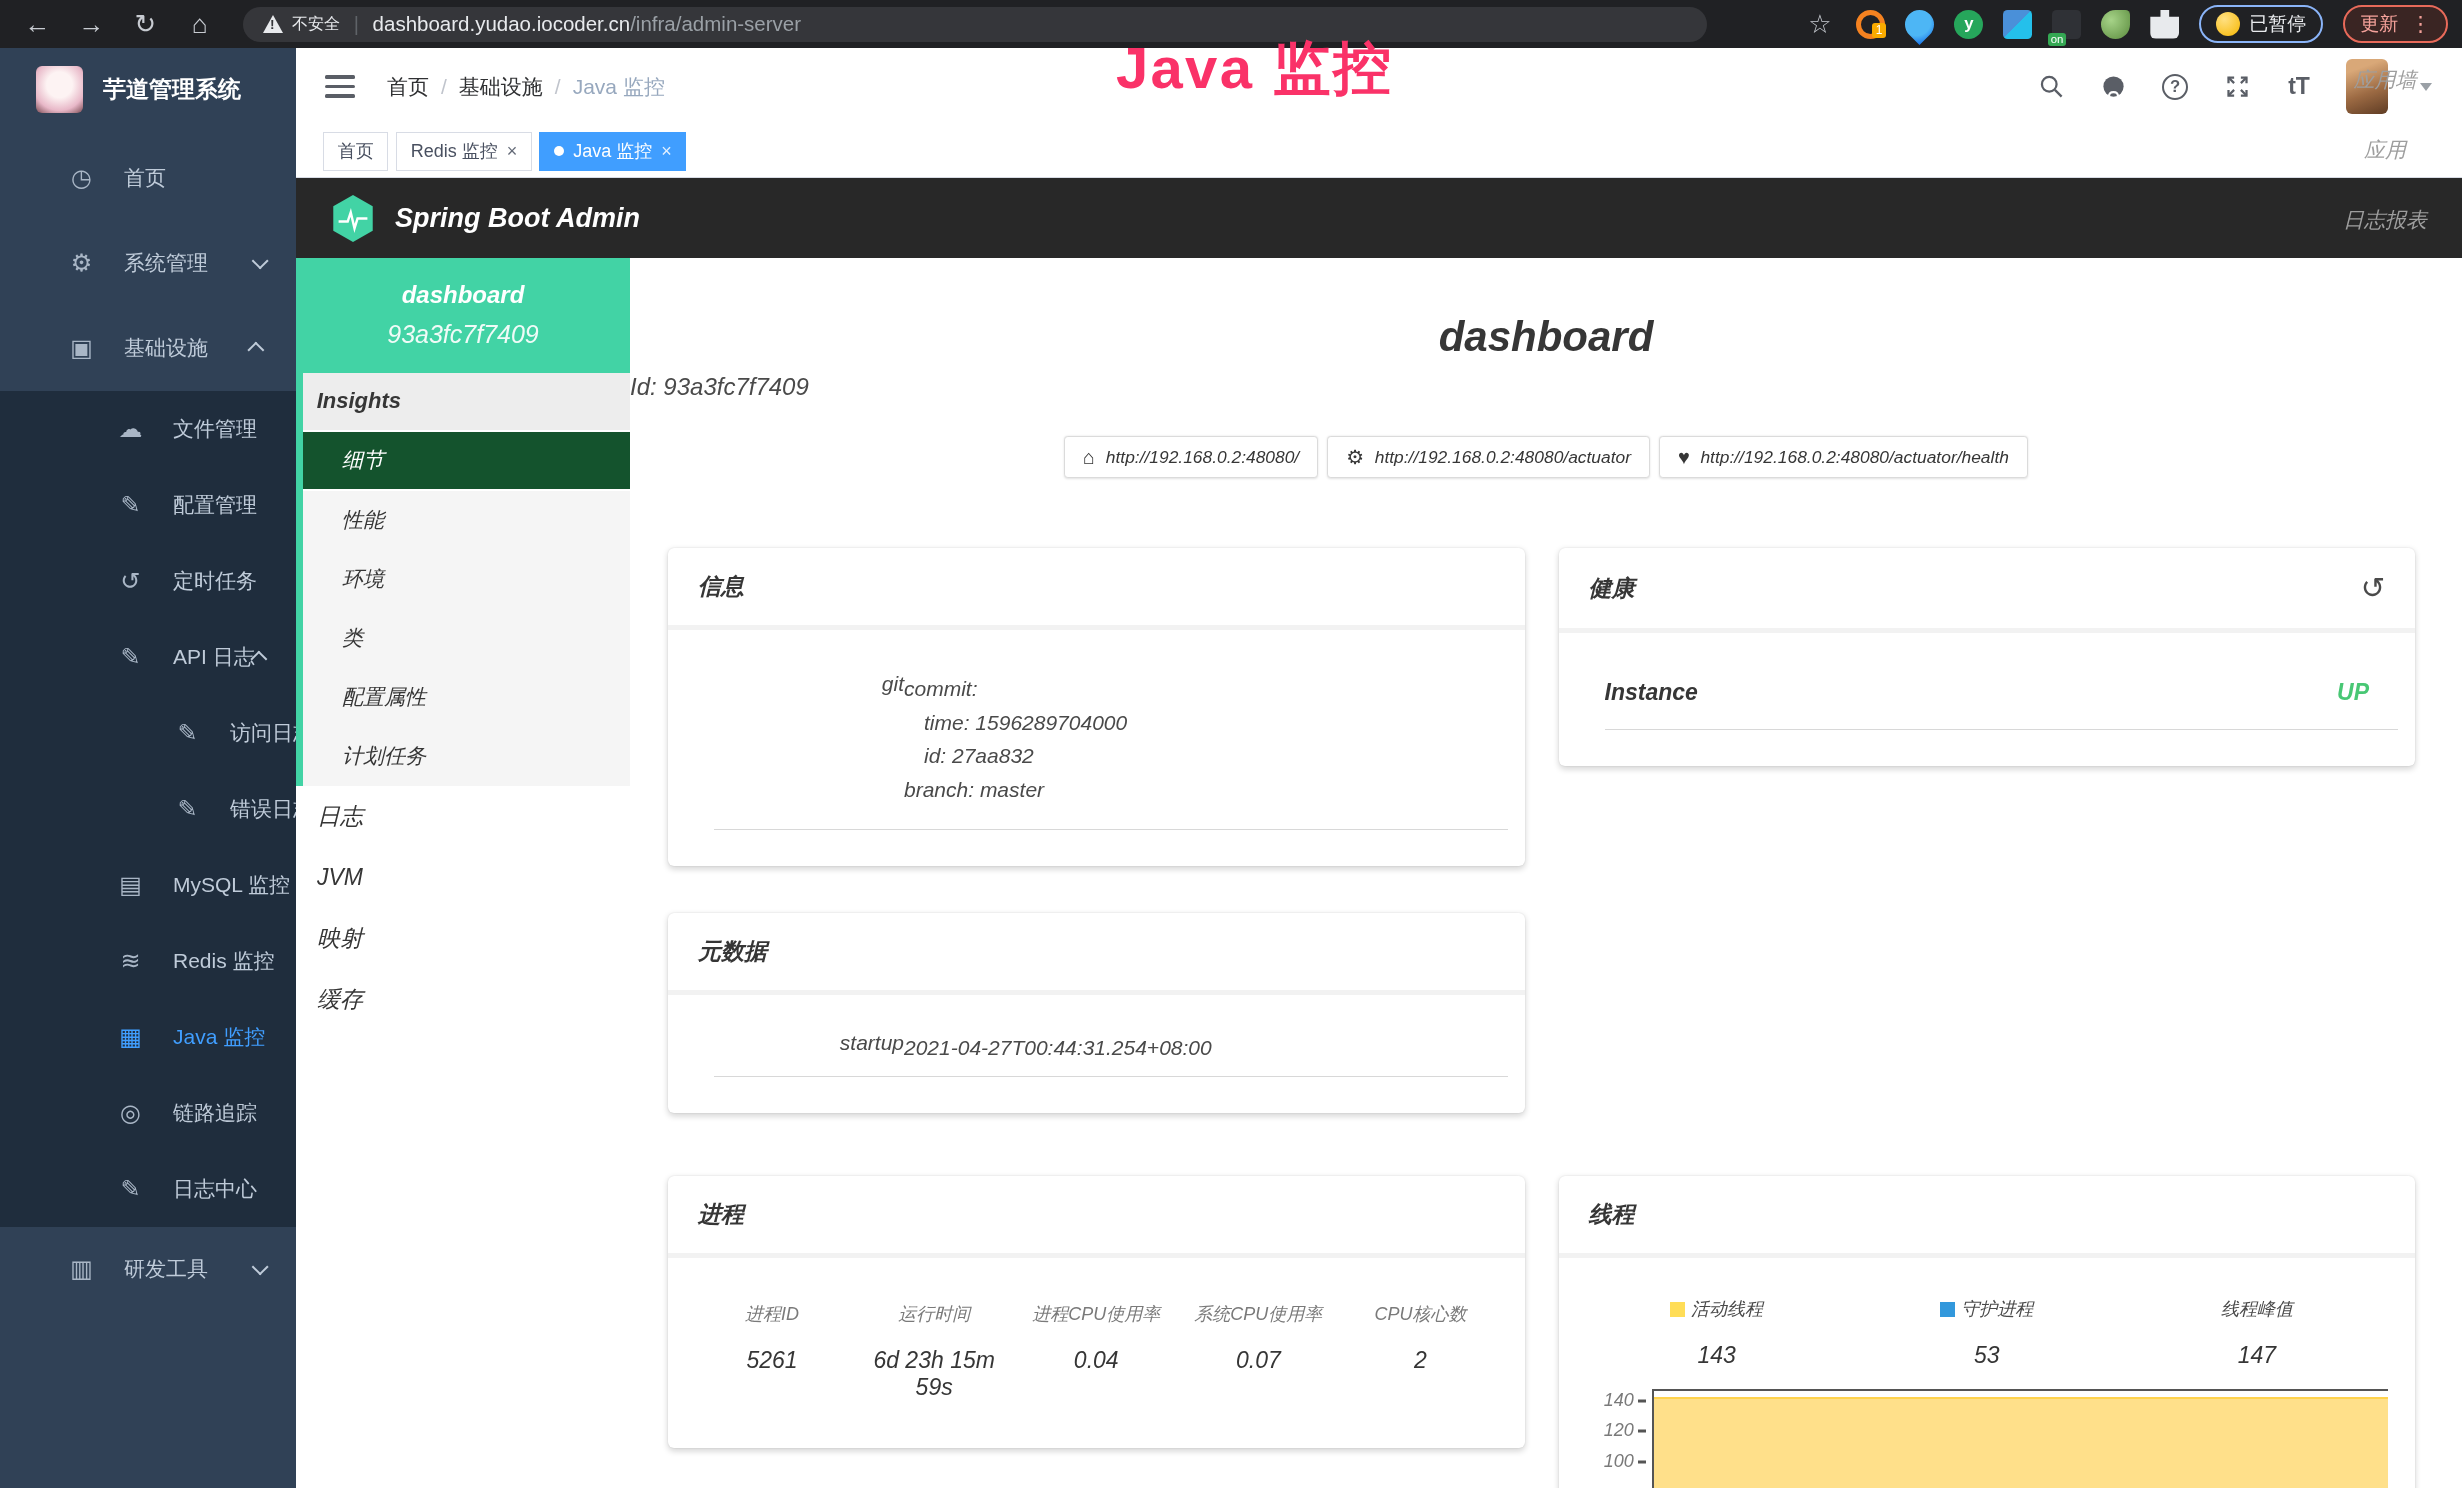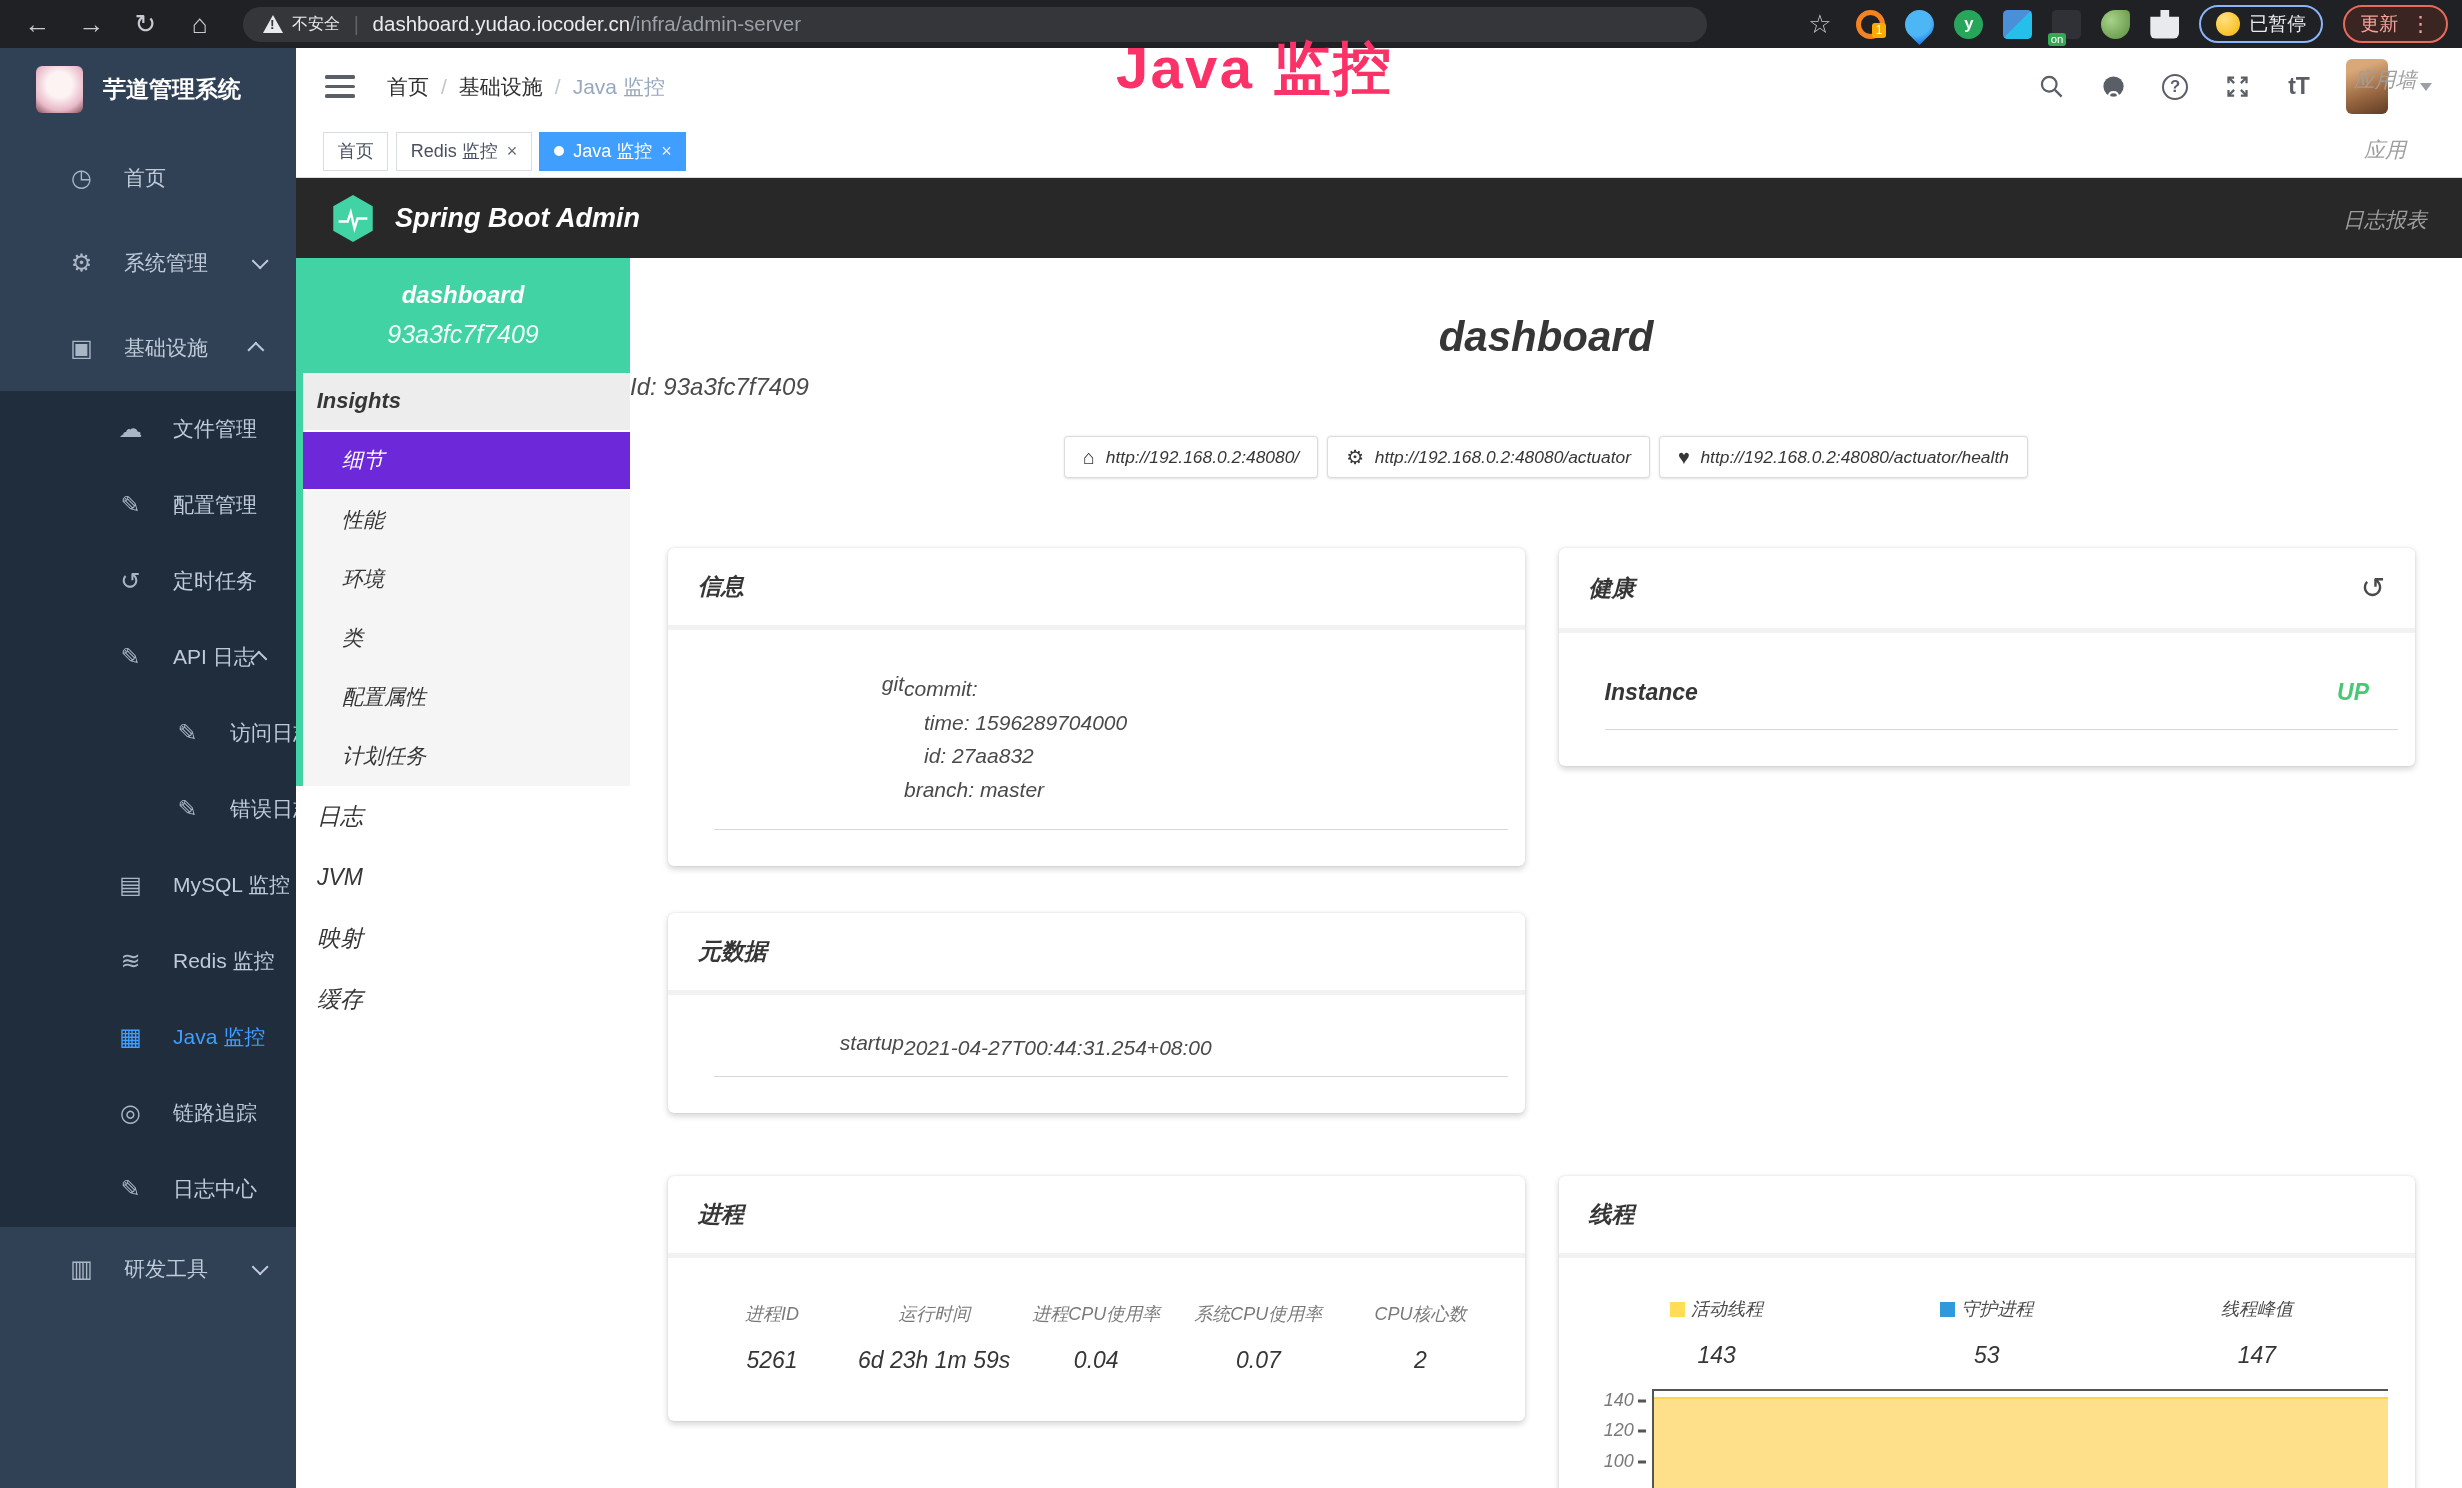--- a/index.html
+++ b/index.html
@@ -108,21 +108,21 @@
   .sba-body { flex:1; display:flex; min-height:0; }
   .sba-side { width:334px; flex:0 0 auto; background:#fff; }
   .inst { background:#42d3a5; color:#fff; text-align:center; padding:23px 0 24px; }
   .inst-name { font-size:24px; font-weight:bold; }
   .inst-id { font-size:25px; opacity:.92; margin-top:10.6px; }
   .sba-menu { border-left:7.6px solid #42d3a5; }
   .insights-hdr { background:#ededed; height:59px; display:flex; align-items:center;
     padding-left:13.7px; font-size:22px; font-weight:bold; color:#363636; border-bottom:2.3px solid #fff; }
   .smi { height:59px; display:flex; align-items:center; padding-left:39px; font-size:21px;
     color:#363636; background:#f5f5f5; cursor:pointer; }
-  .smi.active { background:#6d28d9; color:#fff; border-bottom:2.3px solid #fff; }
+  .smi.active { background:#14532d; color:#fff; border-bottom:2.3px solid #fff; }
   .tmi { height:61px; display:flex; align-items:center; padding-left:21px; font-size:23px;
     color:#363636; background:#fff; cursor:pointer; }
 
   .sba-content { flex:1; background:#fff; padding-top:55px; overflow:hidden; position:relative; }
   .page-title { text-align:center; font-size:42px; font-weight:600; color:#363636; }
   .page-sub { text-align:left; font-size:24px; color:#4a4a4a; margin-top:12px; }
   .links { display:flex; justify-content:center; gap:9px; margin-top:35px; }
   .linkbtn { height:42px; border:0.8px solid #dbdbdb; border-radius:3.8px; background:#fff;
     display:flex; align-items:center; gap:10.6px; padding:0 18px; font-size:17.4px; color:#363636;
     box-shadow:0 0.8px 2.3px rgba(10,10,10,.12); cursor:pointer; }
@@ -447,21 +447,21 @@
 
             <div class="card rowpush">
               <div class="card-hdr">进程</div>
               <div class="ptable">
                   <span class="ph">进程ID</span>
                   <span class="ph">运行时间</span>
                   <span class="ph">进程CPU使用率</span>
                   <span class="ph">系统CPU使用率</span>
                   <span class="ph">CPU核心数</span>
                   <span class="pv">5261</span>
-                  <span class="pv">6d 23h 1m 59s</span>
+                  <span class="pv">6d 23h 15m 59s</span>
                   <span class="pv">0.04</span>
                   <span class="pv">0.07</span>
                   <span class="pv">2</span>
                 </div>
             </div>
 
             <div class="card rowpush">
               <div class="card-hdr">线程</div>
               <div class="tstats">
                   <span class="th">

